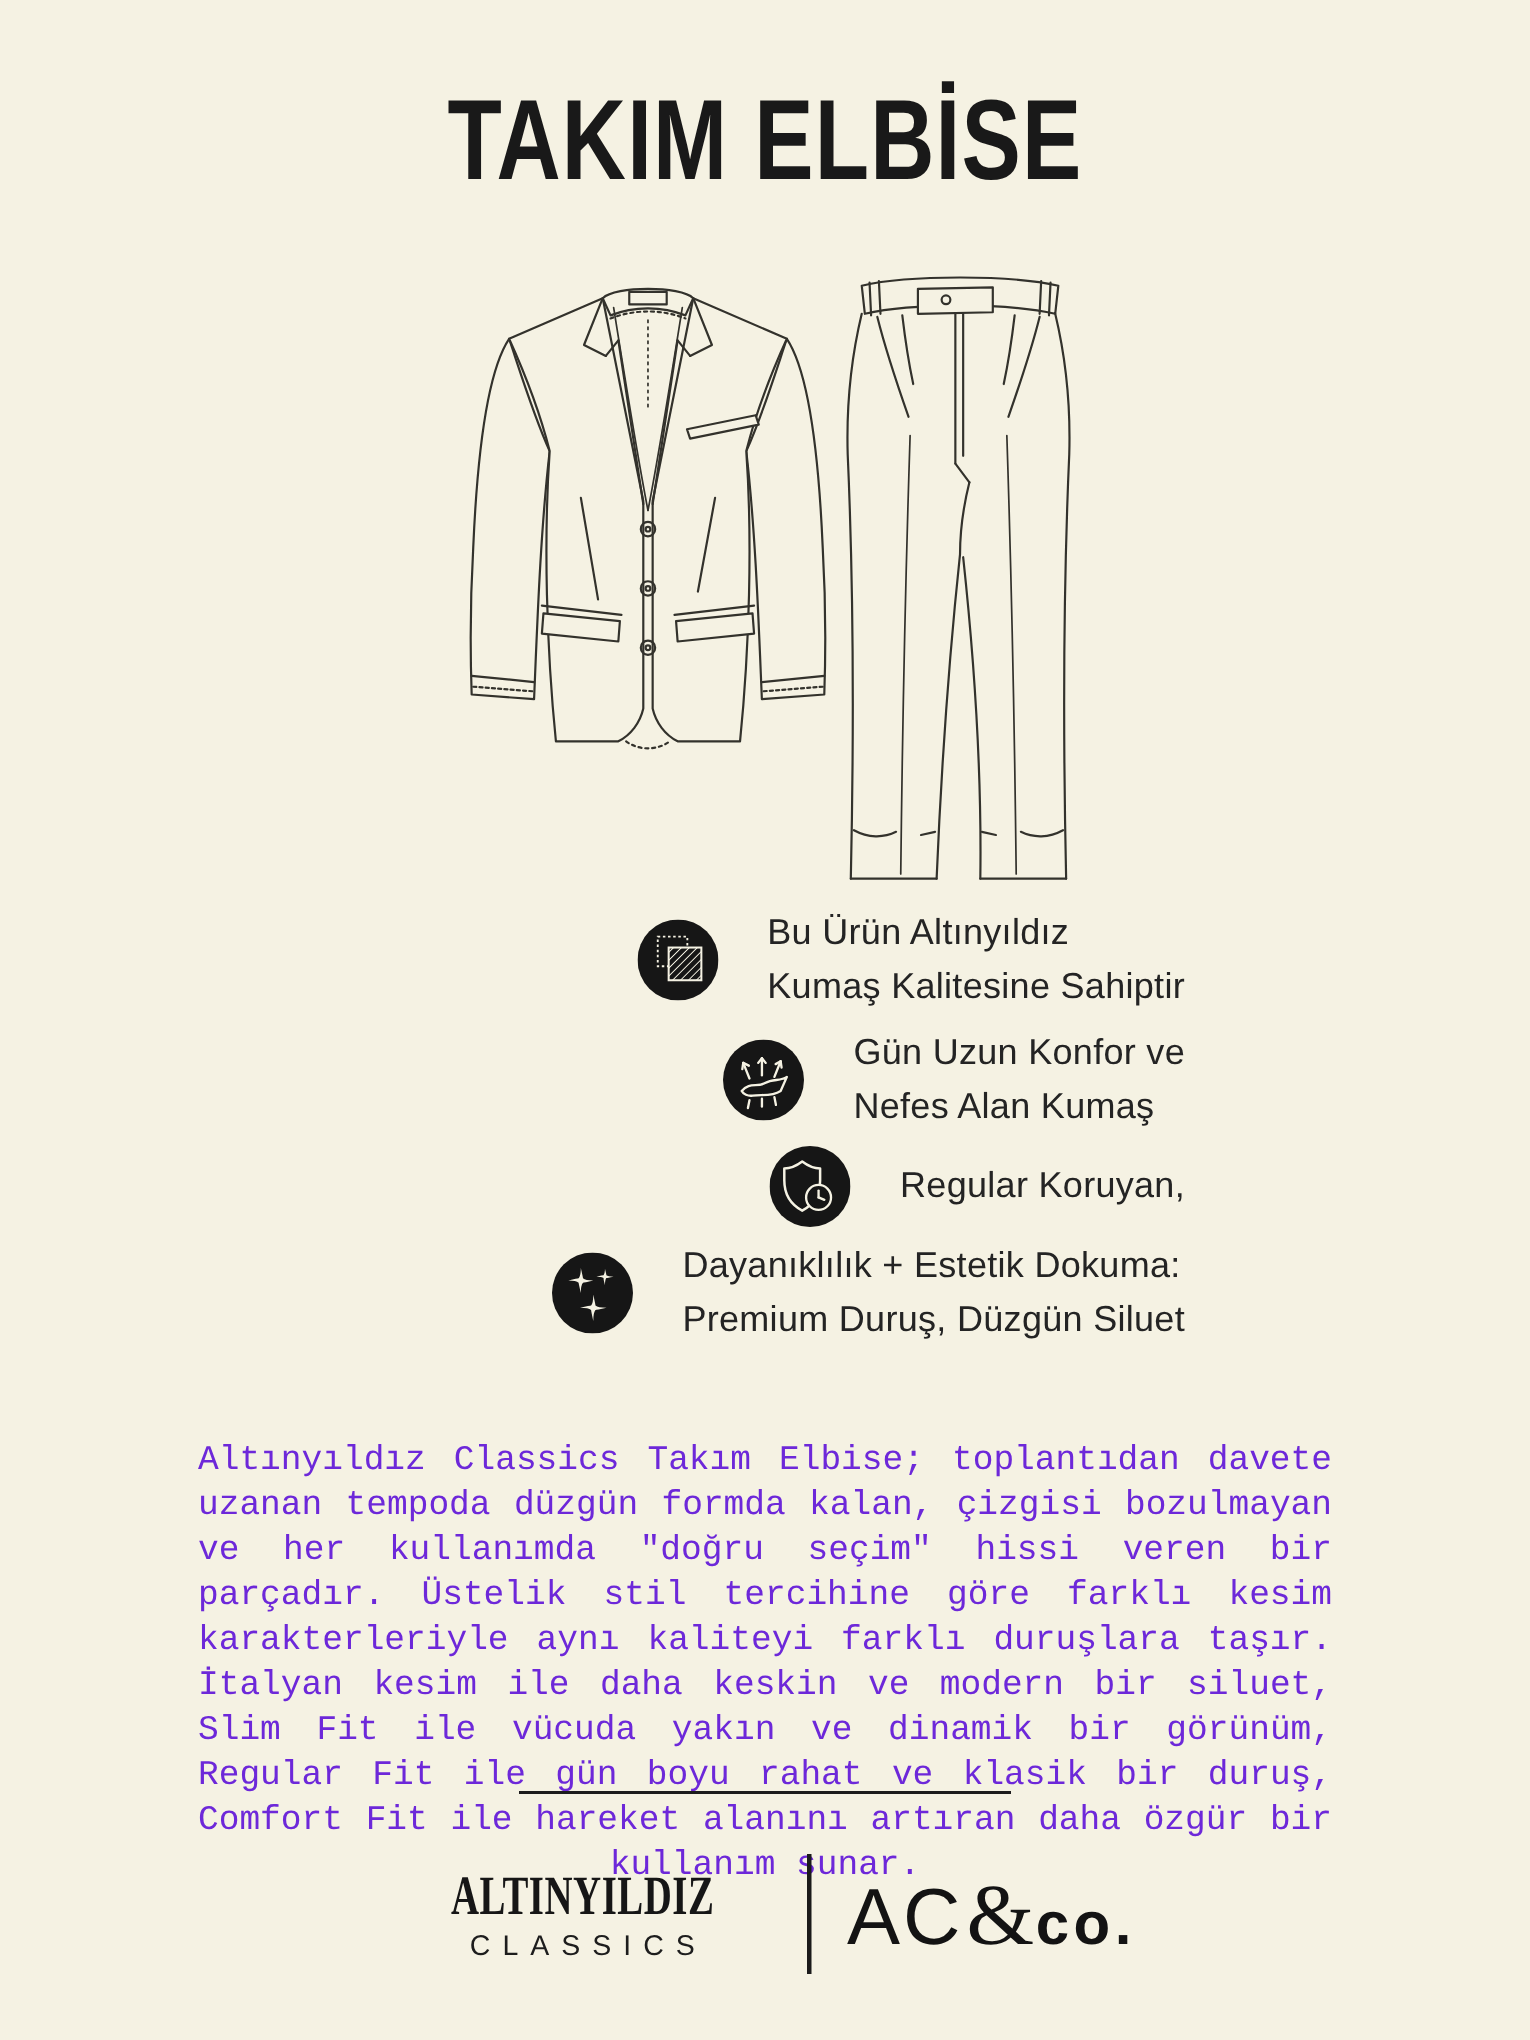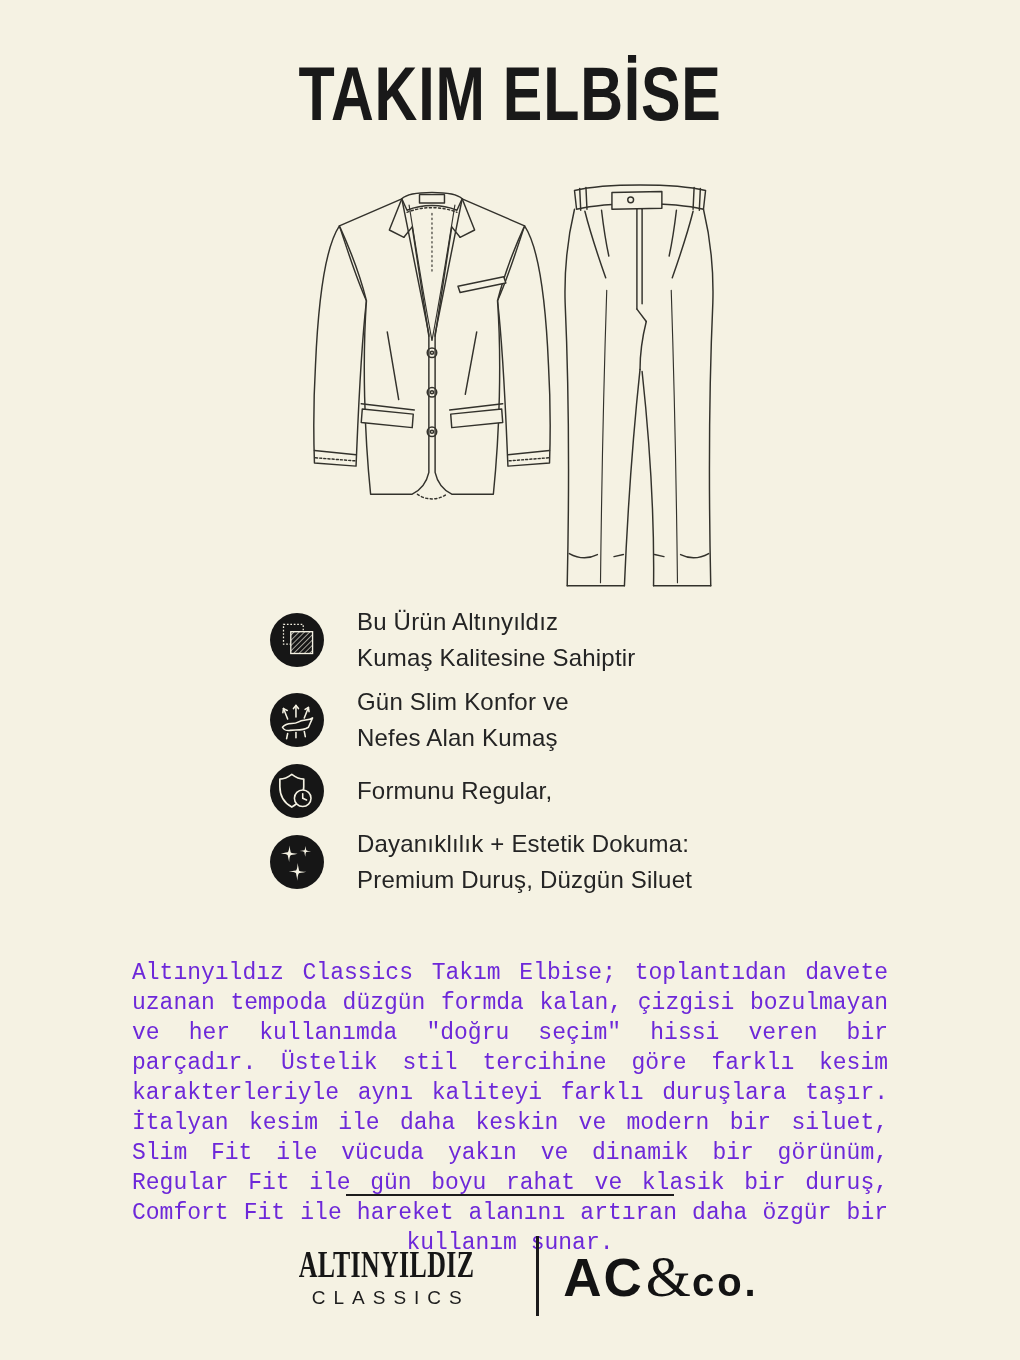--- a/index.html
+++ b/index.html
@@ -22,21 +22,21 @@
   }
   
   .illustration{
     position:absolute;top:178px;left:50%;transform:translateX(-50%);
   }
   
   .features{
     position:absolute;top:604px;left:270px;width:520px;
   }
   .feature-row{
-    display:flex;align-items:center;margin-bottom:8px;
+    display:flex;align-items:center;margin-bottom:8px;justify-content:flex-end;
   }
   .feature-icon{
     flex:0 0 54px;width:54px;height:54px;
   }
   .feature-text{
     margin-left:33px;
     font-size:24px;line-height:36px;color:#242424;
     letter-spacing:0.2px;
   }
   .feature-line{display:block;}
@@ -64,21 +64,21 @@
     transform:scaleX(0.7);transform-origin:center;
     white-space:nowrap;color:#161616;
   }
   .brand-secondary{
     margin-top:5px;
     font-size:19px;font-weight:400;letter-spacing:8px;padding-left:8px;
     color:#1d1d1d;
   }
   .vbar{width:3px;height:80px;background:#1b1b1b;}
   .brand-acco{display:flex;align-items:baseline;color:#131313;white-space:nowrap;}
-  .acco-ac{font-size:53px;font-weight:700;letter-spacing:2px;}
+  .acco-ac{font-size:53px;font-weight:400;letter-spacing:2px;}
   .acco-amp{font-family:"Liberation Serif",serif;font-size:58px;font-weight:400;margin:0 1px 0 2px;}
   .acco-co{font-size:40px;font-weight:700;letter-spacing:3px;}
   svg .ln{fill:none;stroke:#33322c;stroke-width:1.4;stroke-linecap:round;stroke-linejoin:round;}
   svg .fl{fill:#f5f2e3;}
   svg .thin{stroke-width:1.1;}
 </style>
 </head>
 <body>
 
 <div class="page">
@@ -192,39 +192,39 @@
             <path d="M13,15 L16.6,16.8"></path>
           <path d="M25,23 L25,12"></path>
             <path d="M25,12 L22.6,15"></path>
             <path d="M25,12 L27.4,15"></path>
           <path d="M33,24 L37,14"></path>
             <path d="M37,14 L33.8,15.8"></path>
             <path d="M37,14 L37.6,18"></path>
         </g>
       </svg>
       <div class="feature-text">
-        <span class="feature-line">Gün Slim Konfor ve</span>
+        <span class="feature-line">Gün Uzun Konfor ve</span>
         <span class="feature-line">Nefes Alan Kumaş</span>
       </div>
     </div>
 
     <div class="feature-row">
       <svg class="feature-icon" viewBox="0 0 52 52">
         <circle cx="26" cy="26" r="26" fill="#161616"></circle>
         <g fill="none" stroke="#f5f2e3" stroke-width="1.6" stroke-linecap="round" stroke-linejoin="round">
           <path d="M21,10 C17,13 13,14.5 9.5,14.5 L9.5,22 C9.5,31 13.5,37.5 21,41.5 C28.5,37.5 32.5,31 32.5,22 L32.5,14.5 C29,14.5 25,13 21,10 Z"></path>
         </g>
         <circle cx="31.5" cy="33" r="8" fill="#161616" stroke="#f5f2e3" stroke-width="1.5"></circle>
         <g stroke="#f5f2e3" stroke-width="1.5" stroke-linecap="round">
           <path d="M31.5,33 L31.5,28.6"></path>
             <path d="M31.5,33 L35.2,34.6"></path>
         </g>
       </svg>
       <div class="feature-text">
-        <span class="feature-line">Formunu Regular,</span>
+        <span class="feature-line">Regular Koruyan,</span>
       </div>
     </div>
 
     <div class="feature-row">
       <svg class="feature-icon" viewBox="0 0 52 52">
         <circle cx="26" cy="26" r="26" fill="#161616"></circle>
         <g fill="#f5f2e3">
           <path d="M18.5,10 Q20,16.5 19.9,16.6 Q21.5,18 26.5,18 Q20,19.5 19.9,19.4 Q18.5,21 18.5,26 Q17,19.5 17.1,19.4 Q15.5,18 10.5,18 Q17,16.5 17.1,16.6 Q18.5,15 18.5,10 Z"></path>
           <path d="M34,10.5 Q35,14.5 34.9,14.6 Q36,15.5 39.5,15.5 Q35,16.5 34.9,16.4 Q34,17.5 34,21 Q33,17 33.1,16.4 Q32,15.5 28.5,15.5 Q33,14.5 33.1,14.6 Q34,13.5 34,10.5 Z"></path>
           <path d="M26.5,27 Q28,34 27.9,34.1 Q29.5,35.5 35,35.5 Q28,37 27.9,36.9 Q26.5,38.5 26.5,44 Q25,37 25.1,36.9 Q23.5,35.5 18,35.5 Q25,34 25.1,34.1 Q26.5,32.5 26.5,27 Z"></path>

